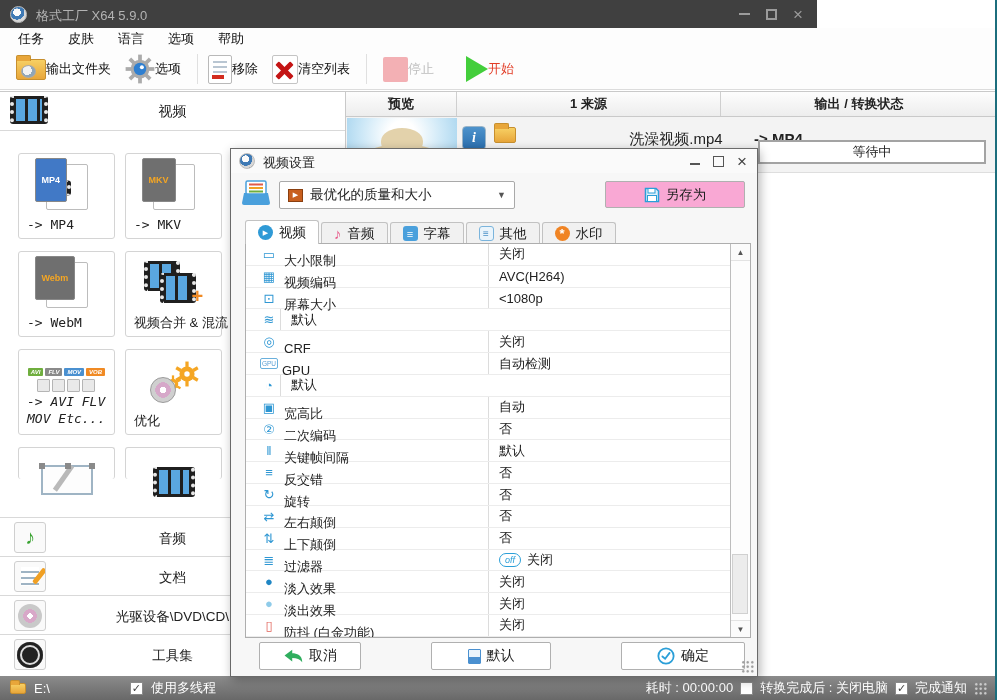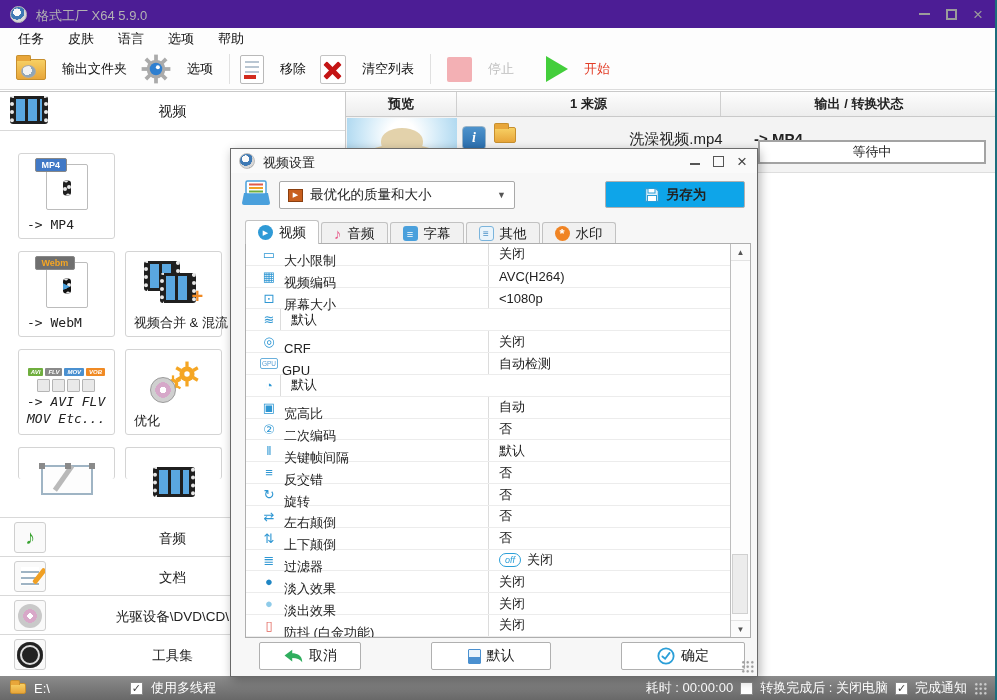--- a/index.html
+++ b/index.html
@@ -1,40 +1,40 @@
 <!DOCTYPE html>
 <html><head>
 <meta charset="utf-8">
 <style>
   * { margin:0; padding:0; box-sizing:border-box; }
   html,body { width:997px; height:700px; overflow:hidden; background:#fff;
     font-family:"Liberation Sans","DejaVu Sans",sans-serif; font-size:13px; color:#222; }
   #app { position:relative; width:997px; height:700px; background:#fff; overflow:hidden; }
 
   
-  #titlebar { position:absolute; left:0; top:0; width:997px; height:28px; background:#4c1d95;padding-left:23px; }
+  #titlebar { position:absolute; left:0; top:0; width:817px; height:28px; background:#404040;padding-left:23px; }
   .app-icon { position:absolute; left:10px; top:6px; width:17px; height:17px; border-radius:50%;
     background:radial-gradient(circle at 40% 35%, #fafafa 0 28%, #3e79b4 29% 55%, #d8d8d8 56% 75%, #9a9a9a 76%);
     border:1px solid #bdbdbd; }
   .title-text { position:absolute; left:36px; top:7px; color:#b3b3b3; font-size:13px; }
   .win-ctrls { position:absolute; right:14px; top:0; height:28px; display:flex; align-items:center; gap:16px; }
   .wc-min { width:11px; height:2px; background:#9b9b9b; display:inline-block; }
   .wc-max { width:11px; height:11px; border:2px solid #9b9b9b; display:inline-block; }
   .wc-close { color:#9b9b9b; font-size:17px; line-height:11px; display:inline-block; }
   #right-edge { position:absolute; right:0; top:0; width:2px; height:700px; background:#1c6e7d; z-index:50; }
 
   
   #menubar { position:absolute; left:0; top:28px; width:997px; height:21px; background:#fdfdfd;
     display:flex; align-items:center; padding-left:18px; gap:24px; }
   .menu-item { font-size:13px; color:#111; }
 
   
   #toolbar { position:absolute; left:0; top:49px; width:997px; height:41px; background:#fdfdfd;
     border-bottom:1px solid #dcdcdc; display:flex; align-items:center; padding-left:16px; }
-  .tb-btn { display:flex; align-items:center; gap:16px; margin-right:14px; }
+  .tb-btn { display:flex; align-items:center; gap:0; margin-right:14px; }
   .tb-label { font-size:13px; color:#111; }
   .tb-sep { width:1px; height:30px; background:#e0e0e0; margin:0 10px 0 2px; }
   .lbl-stop { color:#bdbdbd; }
   .lbl-start { color:#e23c26; }
   .stop-square { width:25px; height:25px; background:#f3b0b4; border-radius:2px; }
   .start-tri { width:0; height:0; border-left:22px solid #43ce3b; border-top:13px solid transparent; border-bottom:13px solid transparent; }
 
   
   .folder { position:relative; width:30px; height:21px; background:linear-gradient(#f7d064,#e8a63a); border-radius:2px; border:1px solid #c78f2e; }
   .folder::before { content:""; position:absolute; left:-1px; top:-5px; width:13px; height:5px;
@@ -65,21 +65,21 @@
     border-left:4px dotted #e8e8e8; border-right:4px dotted #e8e8e8; }
   .filmstrip .frames { position:absolute; left:2px; right:2px; top:3px; bottom:3px;
     background:repeating-linear-gradient(90deg,#5aa7e0 0 9px,#1f1f1f 9px 12px); }
   .sb-header .filmstrip { position:absolute; left:10px; top:4px; }
 
   .card { position:absolute; width:97px; height:86px; background:#fff; border:1px solid #d4d4d4; border-radius:3px; }
   .card .icon-zone { position:absolute; left:0; right:0; top:9px; height:48px; display:flex; align-items:center; justify-content:center; }
   .card-label { position:absolute; left:8px; bottom:4px; font-size:13px; white-space:pre-line; line-height:1.35; }
   .mono { font-family:"DejaVu Sans Mono","Liberation Mono",monospace; }
   .fmt-badge { position:absolute; top:-7px; left:-12px; background:#4179c6; color:#fff; font-size:9px; font-weight:bold;
-    padding:1px 6px; border-radius:2px; border:1px solid #888; }
+    padding:16px 6px; border-radius:2px; border:1px solid #888; }
   .fmt-badge.orange { background:#6f6f6f; color:#f5a623; }
   .page-ic { position:relative; width:42px; height:46px; background:#fff; border:1px solid #bcbcbc; border-radius:2px; }
   .page-ic .inner { position:absolute; left:50%; top:52%; transform:translate(-50%,-50%); }
   .reel { position:relative; width:34px; height:34px; border-radius:50%; background:#181818;
     box-shadow:inset 0 0 0 4px #181818, inset 0 0 0 7px #e8e8e8; }
   .reel::after { content:""; position:absolute; left:50%; top:50%; width:8px; height:8px; transform:translate(-50%,-50%);
     background:#fff; border-radius:50%; }
   .merge-ic { position:relative; width:60px; height:48px; }
   .merge-ic .filmstrip { position:absolute; }
   .plus { position:absolute; right:-4px; bottom:4px; width:16px; height:16px; color:#f08a24; font-size:20px; font-weight:bold; line-height:14px; }
@@ -144,22 +144,22 @@
   .dc-max { width:11px; height:11px; border:1.5px solid #555; display:inline-block; }
   .dc-close { color:#444; font-size:17px; line-height:11px; }
 
   .tray-ic { position:absolute; left:10px; top:30px; }
   .profile-dd { position:absolute; left:48px; top:32px; width:236px; height:28px; background:#fff; border:1px solid #a9a9a9;
     border-radius:2px; display:flex; align-items:center; padding:0 8px; gap:7px; }
   .film-glyph { width:15px; height:13px; background:#c85f1e; border:1px solid #8a3f10; display:flex; align-items:center; justify-content:center;
     color:#fff; font-size:7px; }
   .dd-text { flex:1; font-size:13.5px; }
   .dd-arrow { color:#555; font-size:9px; }
-  .saveas-btn { position:absolute; left:374px; top:32px; width:140px; height:27px; background:#0ea5e9; border:1px solid #b0b0b0;
-    border-radius:2px; display:flex; align-items:center; justify-content:center; gap:6px; font-size:13.5px;font-weight:bold; }
+  .saveas-btn { position:absolute; left:374px; top:32px; width:140px; height:27px; background:#f9a8d4; border:1px solid #b0b0b0;
+    border-radius:2px; display:flex; align-items:center; justify-content:center; gap:6px; font-size:13.5px; }
 
   .tabs { position:absolute; left:14px; top:71px; display:flex; align-items:flex-end; gap:2px; }
   .tab { height:22px; padding:0 12px; background:#f1f1f1; border:1px solid #c2c2c2; border-bottom:none;
     border-radius:3px 3px 0 0; display:flex; align-items:center; gap:6px; font-size:13.5px; }
   .tab.active { height:24px; background:#fff; position:relative; z-index:2; }
   .tab-ic-video { width:15px; height:15px; border-radius:50%; background:#2f9ad6; color:#fff; font-size:7px;
     display:flex; align-items:center; justify-content:center; }
   .tab-ic-audio { color:#e85a8a; font-size:15px; font-weight:bold; }
   .tab-ic-sub { width:15px; height:15px; border-radius:3px; background:#4aa0dc; color:#fff; font-size:11px;
     display:flex; align-items:center; justify-content:center; }
@@ -286,20 +286,29 @@
     <div class="card" style="left:18px; top:61px;">
       <div class="icon-zone">
           <span class="page-ic">
         <span class="inner"><span class="filmstrip" style="width:30px;height:22px;"><span class="frames"></span></span></span>
         <span class="fmt-badge">MP4</span>
       </span>
         </div>
       <div class="card-label mono">-&gt; MP4</div>
     </div>
 
+    <div class="card" style="left:125px; top:61px;">
+      <div class="icon-zone">
+          <span class="page-ic">
+        <span class="inner"><span class="reel"></span></span>
+        <span class="fmt-badge orange">MKV</span>
+      </span>
+        </div>
+      <div class="card-label mono">-&gt; MKV</div>
+    </div>
 
     <div class="card" style="left:18px; top:159px;">
       <div class="icon-zone">
           <span class="page-ic">
         <span class="inner"><span class="filmstrip" style="width:30px;height:24px;background:#111;"><span class="frames" style="background:#111;"></span><span style="position:absolute;left:50%;top:50%;transform:translate(-50%,-50%);color:#4aa0dc;font-size:9px;">▶</span></span></span>
         <span class="fmt-badge orange">Webm</span>
       </span>
         </div>
       <div class="card-label mono">-&gt; WebM</div>
     </div>

